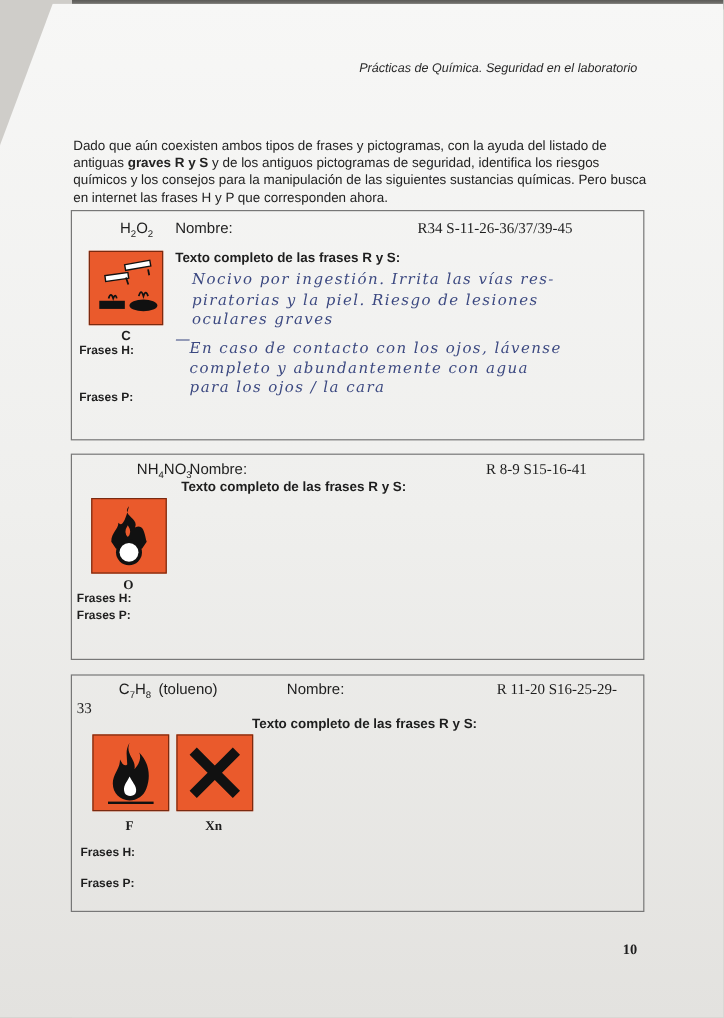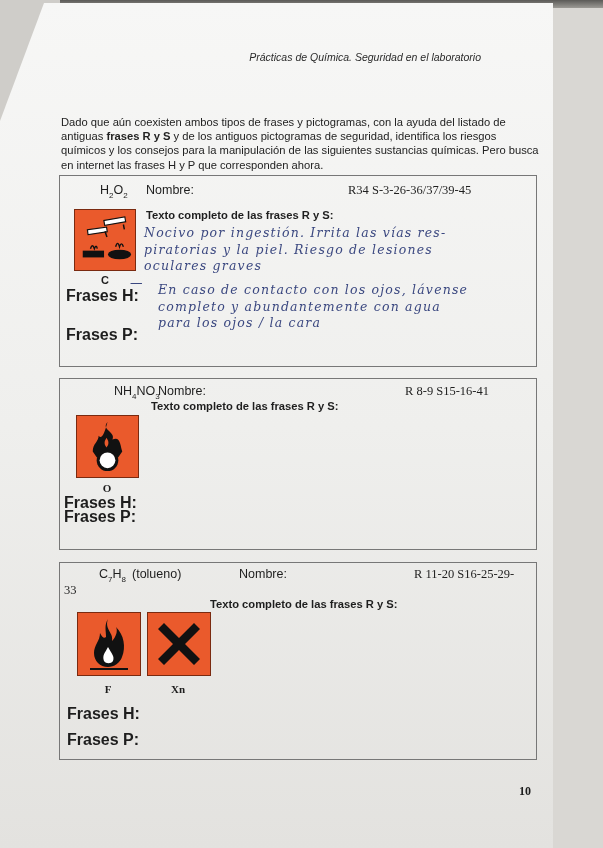--- a/index.html
+++ b/index.html
@@ -1,72 +1,72 @@
 <!DOCTYPE html>
 <html><head>
 <meta charset="utf-8">
 <style>
   html,body{margin:0;padding:0;}
   body{width:603px;height:848px;position:relative;overflow:hidden;background:#d9d7d3;font-family:"Liberation Sans",sans-serif;color:#1e1e1e;}
   .bg-top{position:absolute;left:0;top:0;width:603px;height:8px;background:linear-gradient(#5b5a57,#9c9a95);}
   .bg-left{position:absolute;left:0;top:0;width:60px;height:848px;background:#cfcdc9;}
-  .page{position:absolute;left:0;top:3px;width:553px;height:845px;background:linear-gradient(180deg,#f7f7f6 0%,#efefed 50%,#e3e2df 100%);
+  .page{position:absolute;left:0;top:3px;width:603px;height:845px;background:linear-gradient(180deg,#f7f7f6 0%,#efefed 50%,#e3e2df 100%);
     clip-path:polygon(44px 0,603px 0,603px 845px,0 845px,0 118px);}
   .header-right{position:absolute;top:48px;right:72px;font-style:italic;font-size:10.5px;color:#2a2a2a;}
   .title{position:absolute;left:61px;top:86px;font-weight:bold;font-size:15.5px;color:#1b1b1b;}
   .intro{position:absolute;left:61px;top:112px;width:480px;font-size:11.2px;line-height:14.2px;color:#222;}
   .intro b{font-weight:bold;}
   .box{position:absolute;border:1px solid #777;background:transparent;}
   .formula{position:absolute;font-weight:normal;font-size:12.5px;margin-left:31px;}
   .formula sub{font-size:8px;}
   .label{position:absolute;font-size:12.5px;}
   .codes{position:absolute;font-family:"Liberation Serif",serif;font-size:12.5px;}
   .rs-title{position:absolute;font-weight:bold;font-size:11.2px;}
-  .fr{position:absolute;font-weight:bold;font-size:16px;}
+  .fr{position:absolute;font-weight:bold;font-size:10px;}
   .picto{position:absolute;width:62px;height:62px;background:#ea5a2c;border:1px solid #7a2a10;box-sizing:border-box;}
   .picto svg{width:100%;height:100%;display:block;}
   .picto-cap{position:absolute;font-family:"Liberation Serif",serif;font-weight:bold;font-size:11px;width:62px;text-align:center;}
   .picto-cap.sans{font-family:"Liberation Sans",sans-serif;}
   .hw{position:absolute;font-family:"DejaVu Serif",serif;font-style:italic;font-size:12.5px;color:#3b4880;letter-spacing:1.2px;line-height:16.5px;}
   .pagenum{position:absolute;left:519px;top:781px;font-family:"Liberation Serif",serif;font-weight:bold;font-size:12px;}
 </style>
 </head>
 <body>
 
 <div class="bg-top"></div>
 <div class="bg-left"></div>
 
 <div class="page">
 
   <div class="header-right">Prácticas de Química. Seguridad en el laboratorio</div>
 
 
-  <div class="intro"><span>Dado que aún coexisten ambos tipos de frases y pictogramas,  con la ayuda del listado de antiguas </span><b>frases R y S</b><span> y de los antiguos  pictogramas de seguridad, identifica los riesgos químicos y los consejos para la manipulación de las siguientes sustancias químicas.  Pero busca en internet las frases H y P que corresponden ahora.</span></div>
+  <div class="intro"><span>Dado que aún coexisten ambos tipos de frases y pictogramas,  con la ayuda del listado de antiguas </span><b>graves R y S</b><span> y de los antiguos  pictogramas de seguridad, identifica los riesgos químicos y los consejos para la manipulación de las siguientes sustancias químicas.  Pero busca en internet las frases H y P que corresponden ahora.</span></div>
 
   <div class="box" style="left:59px;top:172px;width:476px;height:190px;"></div>
   <div class="formula" style="left:69px;top:180px;"><span>H</span><sub>2</sub><span>O</span><sub>2</sub></div>
   <div class="label" style="left:146px;top:180px;">Nombre:</div>
-  <div class="codes" style="left:348px;top:180px;">R34  S-3-26-36/37/39-45</div>
+  <div class="codes" style="left:348px;top:180px;">R34  S-11-26-36/37/39-45</div>
   <div class="rs-title" style="left:146px;top:206px;">Texto completo de las frases R y S:</div>
 
   <div class="picto" style="left:74px;top:206px;">
     <svg viewBox="0 0 62 62">
       <rect x="30" y="9" width="22" height="5" fill="#fff" stroke="#111" stroke-width="1.2" transform="rotate(-10 41 11)"></rect>
       <rect x="13" y="19" width="20" height="5" fill="#fff" stroke="#111" stroke-width="1.2" transform="rotate(-8 23 21)"></rect>
       <path d="M31 22 l2 6" stroke="#111" stroke-width="1.5"></path>
       <path d="M50 15 l1 5" stroke="#111" stroke-width="1.5"></path>
       <rect x="8" y="42" width="22" height="7" fill="#111"></rect>
       <ellipse cx="46" cy="46" rx="12" ry="5" fill="#111"></ellipse>
       <path d="M16 40 q2-6 4 0 q2-5 3 0" stroke="#111" stroke-width="1.5" fill="none"></path>
       <path d="M42 38 q2-7 4 0 q2-6 4 0" stroke="#111" stroke-width="1.5" fill="none"></path>
     </svg>
   </div>
   <div class="picto-cap sans" style="left:74px;top:271px;">C</div>
 
-  <div class="hw" style="left:144px;top:222px;">
+  <div class="hw" style="left:160px;top:222px;">
     <div>Nocivo por ingestión. Irrita las vías res-</div>
     <div>piratorias y la piel. Riesgo de lesiones</div>
     <div>oculares graves</div>
     <div style="margin-left:-14px;">—</div>
   </div>
 
   <div class="fr" style="left:66px;top:284px;">Frases H:</div>
   <div class="fr" style="left:66px;top:323px;">Frases P:</div>
 
   <div class="hw" style="left:158px;top:279px;">

